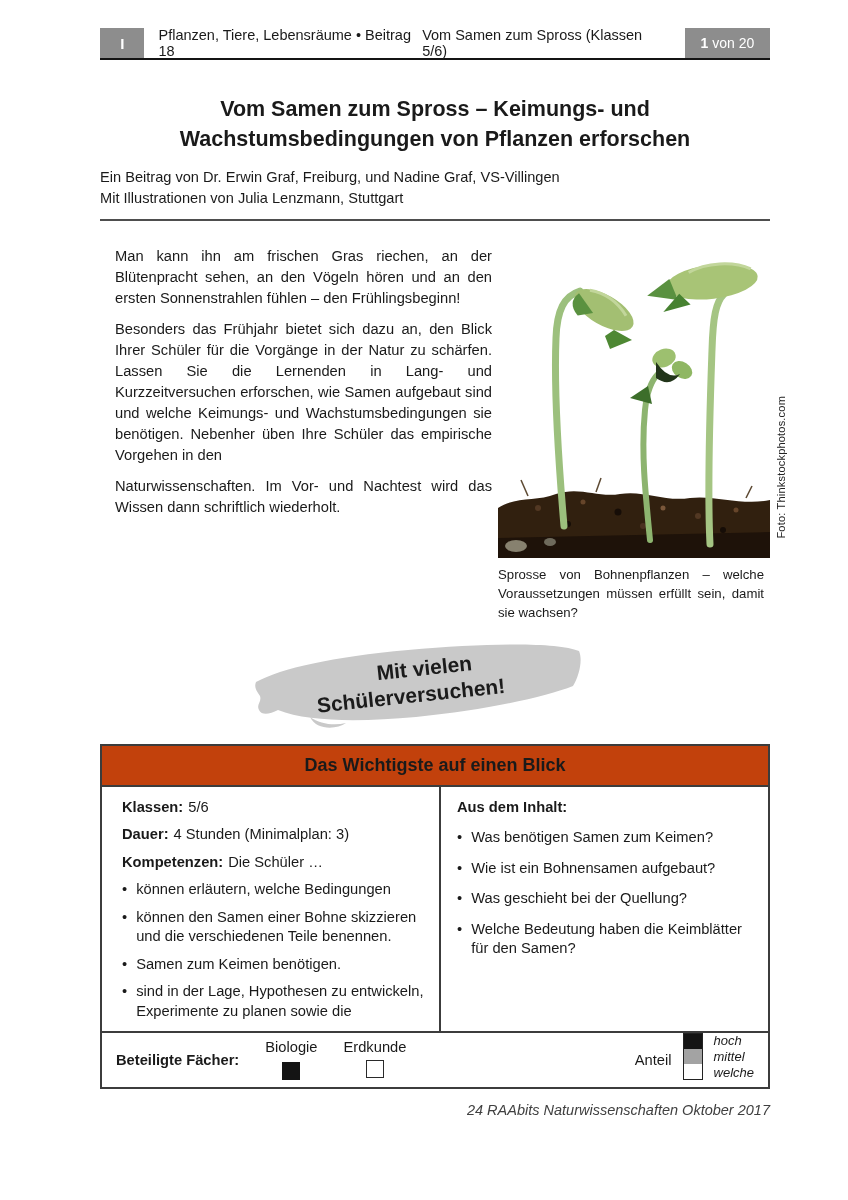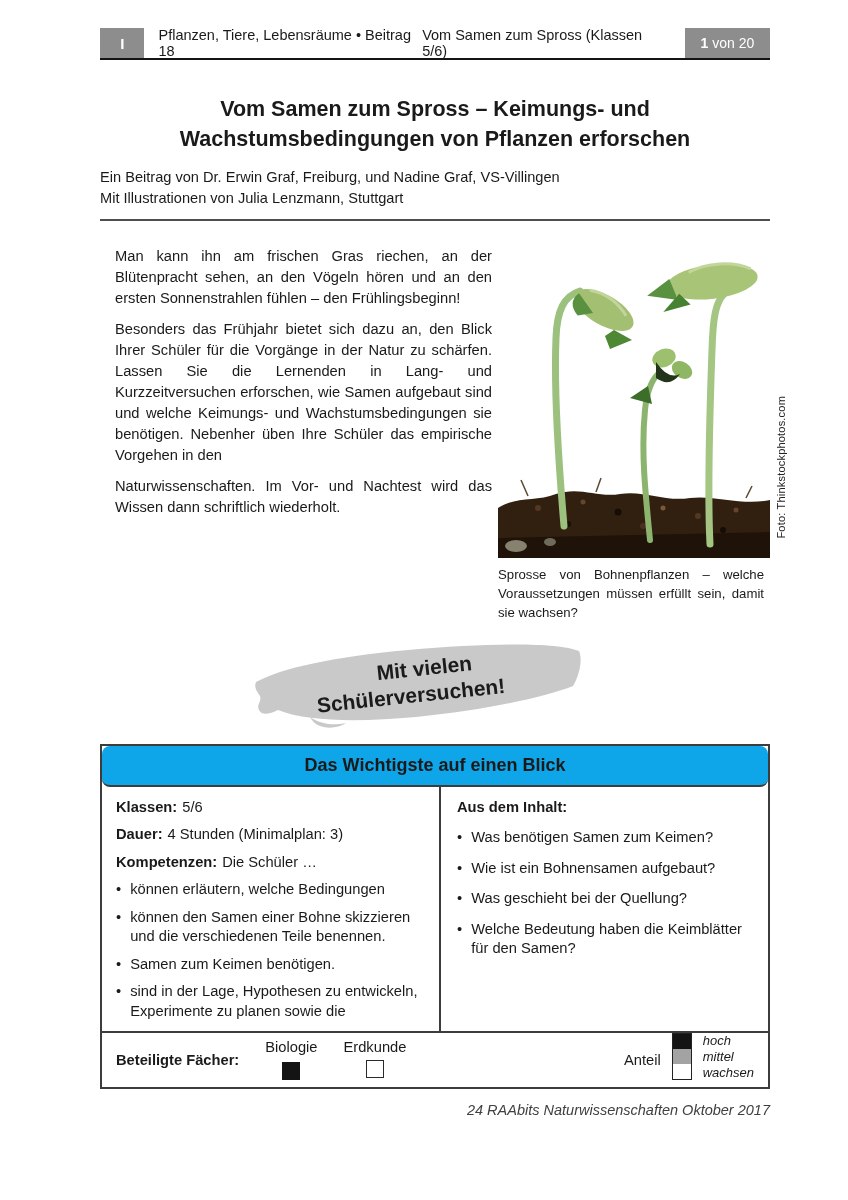--- a/index.html
+++ b/index.html
@@ -35,21 +35,21 @@
   .banner{position:relative;margin:8px 0 0 148px;width:338px;height:100px;}
   .banner svg{display:block;width:338px;height:100px;}
   .banner text{font-family:"Liberation Sans",sans-serif;font-weight:bold;font-size:21px;
                fill:#1b1b1b;text-anchor:middle;}
 
   
   .overview{margin-top:14px;border:2px solid #3c3c3c;}
   .overview-header{background:#d5d5d5;border-bottom:2px solid #3c3c3c;text-align:center;
                    font-weight:bold;font-size:18px;padding:9px 0;}
   .overview-cols{display:flex;}
-  .col-left{width:337px;box-sizing:border-box;padding:11px 14px 10px 14px;}
+  .col-left{width:337px;box-sizing:border-box;padding:11px 14px 10px 20px;}
   .col-right{flex:1;border-left:2px solid #3c3c3c;box-sizing:border-box;padding:11px 14px 2px 16px;}
   .overview-cols{font-size:14.7px;line-height:19.5px;}
   .kv{margin-bottom:8px;}
   .lbl{font-weight:bold;margin-right:5px;}
   .item{display:flex;margin-top:8px;text-align:left;}
   .item::before{content:"•";margin-right:9px;flex:0 0 auto;}
   .col-right .item{margin-top:11px;}
   .inhalt-title{font-weight:bold;margin-bottom:2px;}
 
   
@@ -162,21 +162,21 @@
         <path d="M8,52 C34,38 84,27 160,20 C240,13 308,12 331,21 C335,30 331,46 325,56 C297,67 238,80 168,87 C112,92 60,92 30,80 C22,84 14,86 11,80 C8,74 14,72 12,66 C8,60 6,57 8,52 Z" style="fill: rgb(201, 201, 201);"></path>
         <path d="M62,87 C72,94 86,96 98,93 C88,100 68,100 62,87 Z" style="fill: rgb(201, 201, 201);"></path>
         <g transform="rotate(-6 170 55)">
           <text x="178" y="46">Mit vielen</text>
           <text x="162" y="72">Schülerversuchen!</text>
         </g>
       </svg>
     </div>
 
     <div class="overview">
-      <div class="overview-header" style="background-color: #0ea5e9; border-radius: 8px;">Das Wichtigste auf einen Blick</div>
+      <div class="overview-header" style="background-color: #c2410c;">Das Wichtigste auf einen Blick</div>
 
       <div class="overview-cols">
         <div class="col-left">
           <div class="kv">
             <span class="lbl">Klassen:</span><span>5/6</span>
           </div>
           <div class="kv">
             <span class="lbl">Dauer:</span><span>4 Stunden (Minimalplan: 3)</span>
           </div>
           <div class="kv">
@@ -214,21 +214,21 @@
         <span class="anteil">
           <span>Anteil</span>
           <span class="legend-stack">
             <span class="legend-sq" style="background-color: rgb(20, 20, 20);"></span>
             <span class="legend-sq" style="background-color: rgb(163, 163, 163);"></span>
             <span class="legend-sq" style="background-color: rgb(255, 255, 255);"></span>
           </span>
           <span class="legend-labels">
             <div>hoch</div>
             <div>mittel</div>
-            <div>wachsen</div>
+            <div>welche</div>
           </span>
         </span>
       </div>
     </div>
 
     <div class="page-footer">24 RAAbits Naturwissenschaften Oktober 2017</div>
 
   </div>
 </div>
 

